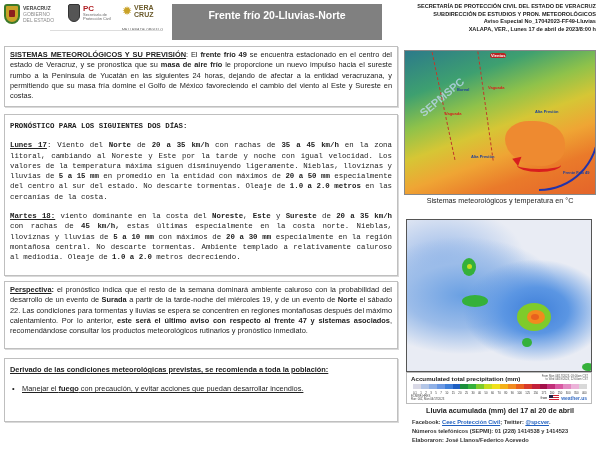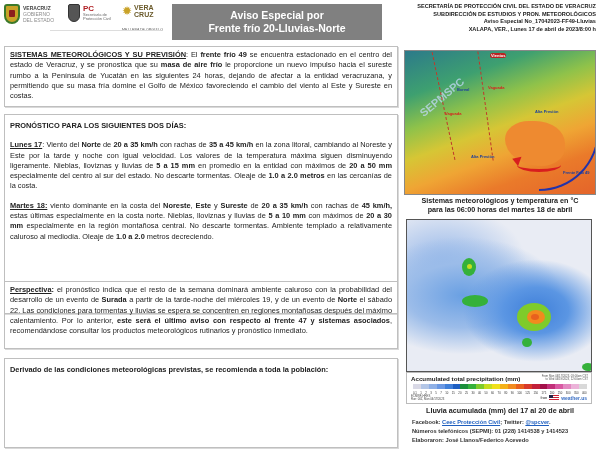--- a/index.html
+++ b/index.html
@@ -20,37 +20,37 @@
   .vc-star { color: #c9a227; font-size: 12px; line-height: 12px; }
   .vc-text { font-weight: bold; font-size: 7px; line-height: 7px; color: #6a5a2a; margin-left: 2px; }
   .vc-sub { position: absolute; left: 122px; top: 28px; font-size: 3.5px; color: #555; }
   .logo-line { position: absolute; left: 50px; top: 30px; width: 110px; height: 1px; background: #ddd; }
   .title-banner { position: absolute; left: 172px; top: 4px; width: 210px; height: 36px; background: #808080; color: #fff; font-weight: bold; font-size: 10.5px; text-align: center; line-height: 13px; padding-top: 5px; }
   .agency { position: absolute; right: 4px; top: 3px; width: 210px; text-align: right; font-size: 5.6px; line-height: 7.6px; font-weight: bold; color: #222; }
   .box { position: absolute; left: 4px; width: 394px; border: 1px solid #bfbfbf; box-shadow: 1px 1px 0 #d9d9d9; padding: 3px 5px; font-size: 7.4px; line-height: 10.3px; text-align: justify; font-family: "Liberation Sans", sans-serif; }
   .box b { font-weight: bold; }
   .box u { text-decoration: underline; }
   .box1 { top: 46px; height: 61px; }
-  .box2 { top: 114px; height: 200px; padding-top: 6px; }
+  .box2 { top: 114px; height: 162px; padding-top: 6px; font-family: Liberation Mono, monospace; }
   .box3 { top: 281px; height: 68px; }
-  .box4 { top: 358px; height: 90px; padding-top: 6px; }
+  .box4 { top: 358px; height: 64px; padding-top: 6px; text-decoration: underline; }
   .box2 .hd, .box4 .hd { font-weight: bold; margin-bottom: 9px; }
   .box2 p + p { margin-top: 9px; }
   .box4 ul { list-style: none; }
   .box4 li { position: relative; padding-left: 12px; line-height: 10px; text-align: left; }
   .box4 li::before { content: "•"; position: absolute; left: 2px; top: 0; }
   .map1 { position: absolute; left: 404px; top: 50px; width: 192px; height: 145px; border: 1px solid #888; overflow: hidden; background: linear-gradient(160deg, #2c7a8a 0%, #3ea070 22%, #8fc24a 38%, #d6c635 52%, #efa534 66%, #ea7a2a 80%, #e4642a 100%); }
   .map1 .gulf { position: absolute; left: 100px; top: 70px; width: 60px; height: 45px; background: #ee8a30; border-radius: 40% 50% 40% 60%; }
   .map1 .label { position: absolute; font-size: 4px; font-weight: bold; }
   .map1 .front { position: absolute; left: 134px; top: 70px; width: 60px; height: 70px; border-right: 2px solid #2233aa; border-bottom: 2px solid #2233aa; border-radius: 0 0 60px 0; }
   .map1 .arrow { position: absolute; left: 112px; top: 107px; width: 44px; height: 14px; border-bottom: 3px solid #d81e1e; border-radius: 0 0 50% 50%; }
   .map1 .arrowhead { position: absolute; left: 107px; top: 104px; width: 0; height: 0; border-top: 5px solid transparent; border-bottom: 5px solid transparent; border-right: 8px solid #d81e1e; transform: rotate(20deg); }
   .map1 .trough { position: absolute; border-left: 1px dashed #c0392b; }
   .map1 .watermark { position: absolute; left: 10px; top: 40px; color: rgba(200,220,255,0.7); font-weight: bold; font-size: 11px; transform: rotate(-40deg); }
-  .cap1 { position: absolute; left: 402px; top: 196px; width: 196px; text-align: center; font-size: 7.2px; line-height: 9px; font-weight: bold; }
+  .cap1 { position: absolute; left: 402px; top: 196px; width: 196px; text-align: center; font-size: 7.2px; line-height: 9px; font-weight: normal; }
   .map2 { position: absolute; left: 406px; top: 219px; width: 186px; height: 153px; border: 1px solid #555; overflow: hidden; background: #e9ecf4; }
   .map2 .land { position: absolute; left: 0; top: 0; width: 100%; height: 100%; background: radial-gradient(ellipse at 70% 60%, #3f7fd9 0%, #5b96e3 18%, transparent 40%), radial-gradient(ellipse at 30% 50%, #6aa0e3 0%, #9bbce9 30%, transparent 55%), radial-gradient(ellipse at 20% 30%, #8fb3e8 0%, transparent 40%); }
   .map2 .blob { position: absolute; border-radius: 50%; }
   .legend { position: absolute; left: 406px; top: 372px; width: 186px; height: 32px; border: 1px solid #bbb; background: #fff; }
   .legend .lt { position: absolute; left: 4px; top: 2px; font-size: 6.2px; font-weight: bold; color: #222; }
   .legend .lr { position: absolute; right: 3px; top: 2px; font-size: 2.8px; line-height: 3.2px; color: #555; text-align: right; }
   .legend .bar { position: absolute; left: 6px; top: 11px; width: 174px; height: 5px; display: flex; }
   .legend .bar span { flex: 1; height: 5px; }
   .legend .ticks { position: absolute; left: 6px; top: 18px; width: 174px; display: flex; justify-content: space-between; font-size: 2.8px; color: #333; }
   .legend .foot { position: absolute; left: 4px; bottom: 2px; font-size: 2.8px; line-height: 3.2px; color: #444; }
@@ -85,21 +85,20 @@
     <span class="vc-star">✹</span>
     <div class="vc-text">
       <div>VERA</div>
       <div>CRUZ</div>
     </div>
   </div>
   <div class="vc-sub">ME LLENA DE ORGULLO</div>
   <div class="logo-line"></div>
 
   <div class="title-banner">
-    <div>Aviso Especial por</div>
     <div>Frente frío 20-Lluvias-Norte</div>
   </div>
 
   <div class="agency">
     <div>SECRETARÍA DE PROTECCIÓN CIVIL DEL ESTADO DE VERACRUZ</div>
     <div>SUBDIRECCIÓN DE ESTUDIOS Y PRON. METEOROLÓGICOS</div>
     <div>Aviso Especial No_17042023-FF49-Lluvias</div>
     <div>XALAPA, VER., Lunes 17 de abril de 2023/8:00 h</div>
   </div>
 </div>
@@ -114,20 +113,21 @@
   <p><b><u>Martes 18:</u></b><span> viento dominante en la costa del </span><b>Noreste</b><span>, </span><b>Este</b><span> y </span><b>Sureste</b><span> de </span><b>20 a 35 km/h</b><span> con rachas de </span><b>45 km/h,</b><span> estas últimas especialmente en la costa norte. Nieblas, lloviznas y lluvias de </span><b>5 a 10 mm</b><span> con máximos de </span><b>20 a 30 mm</b><span> especialmente en la región montañosa central. No descarte tormentas. Ambiente templado a relativamente caluroso al mediodía. Oleaje de </span><b>1.0 a 2.0</b><span> metros decreciendo.</span></p>
 </div>
 
 <div class="box box3">
   <b><u>Perspectiva</u><span>:</span></b><span> el pronóstico indica que el resto de la semana dominará ambiente caluroso con la probabilidad del desarrollo de un evento de </span><b>Surada</b><span> a partir de la tarde-noche del miércoles 19, y de un evento de </span><b>Norte</b><span> el sábado 22. Las condiciones para tormentas y lluvias se espera se concentren en regiones montañosas después del máximo calentamiento. Por lo anterior, </span><b>este será el último aviso con respecto al frente 47 y sistemas asociados</b><span>, recomendándose consultar los productos meteorológicos rutinarios y pronóstico inmediato.</span>
 </div>
 
 <div class="box box4">
   <div class="hd">Derivado de las condiciones meteorológicas previstas, se recomienda a toda la población:</div>
   <ul>
+    <li><span>Manejar el </span><b>fuego</b><span> con precaución, y evitar acciones que puedan desarrollar incendios.</span></li>
   </ul>
 </div>
 
 <div class="map1">
   <div class="gulf"></div>
   <div class="watermark">SEPMSPC</div>
   <div class="trough" style="left:38px; top:0; height:110px; transform: rotate(-12deg);"></div>
   <div class="trough" style="left:80px; top:0; height:110px; transform: rotate(-8deg);"></div>
   <span class="label" style="left:85px; top:2px; color:#fff; background:#b22; border-radius:3px; padding:0 1px;">Vientos</span>
   <span class="label" style="left:52px; top:36px; color:#1d3f9a;">Boreal</span>
@@ -135,21 +135,20 @@
   <span class="label" style="left:40px; top:60px; color:#d81e1e;">Vaguada</span>
   <span class="label" style="left:130px; top:58px; color:#1d3f9a;">Alta Presión</span>
   <span class="label" style="left:66px; top:103px; color:#1d3f9a;">Alta Presión</span>
   <div class="front"></div>
   <span class="label" style="left:158px; top:119px; color:#1d3f9a;">Frente Frío 49</span>
   <div class="arrow"></div>
   <div class="arrowhead"></div>
 </div>
 <div class="cap1">
   <div>Sistemas meteorológicos y temperatura en °C</div>
-  <div>para las 06:00 horas del martes 18 de abril</div>
 </div>
 
 <div class="map2">
   <div class="land"></div>
   <div class="blob" style="left:55px; top:38px; width:14px; height:18px; background:#35b13a;"></div>
   <div class="blob" style="left:60px; top:44px; width:5px; height:5px; background:#c7de1e;"></div>
   <div class="blob" style="left:55px; top:75px; width:26px; height:12px; background:#35b13a;"></div>
   <div class="blob" style="left:110px; top:83px; width:34px; height:28px; background:#7fcb2a;"></div>
   <div class="blob" style="left:120px; top:90px; width:18px; height:14px; background:#f28a1e;"></div>
   <div class="blob" style="left:124px; top:94px; width:8px; height:6px; background:#e8601e;"></div>

